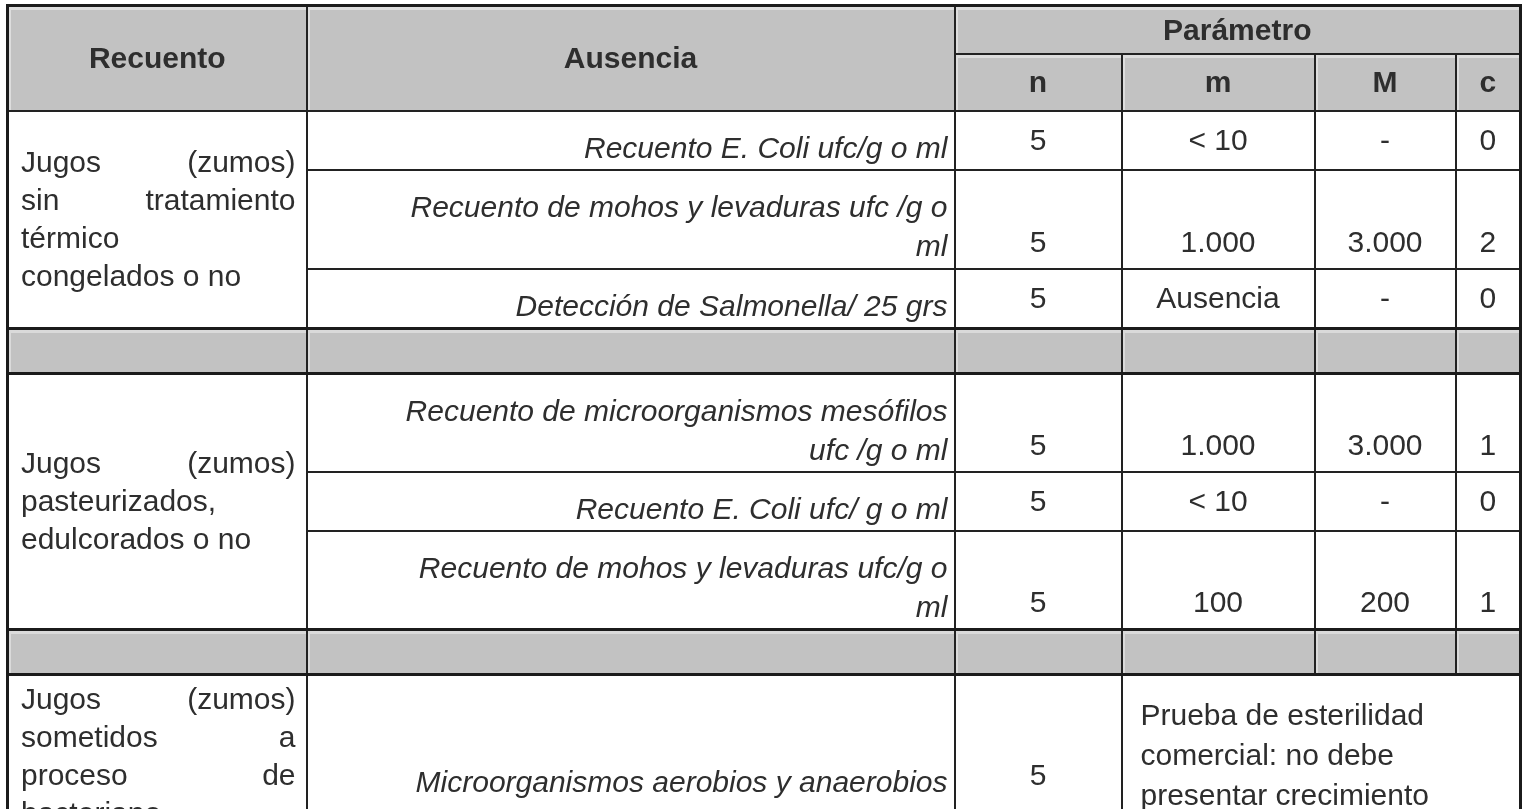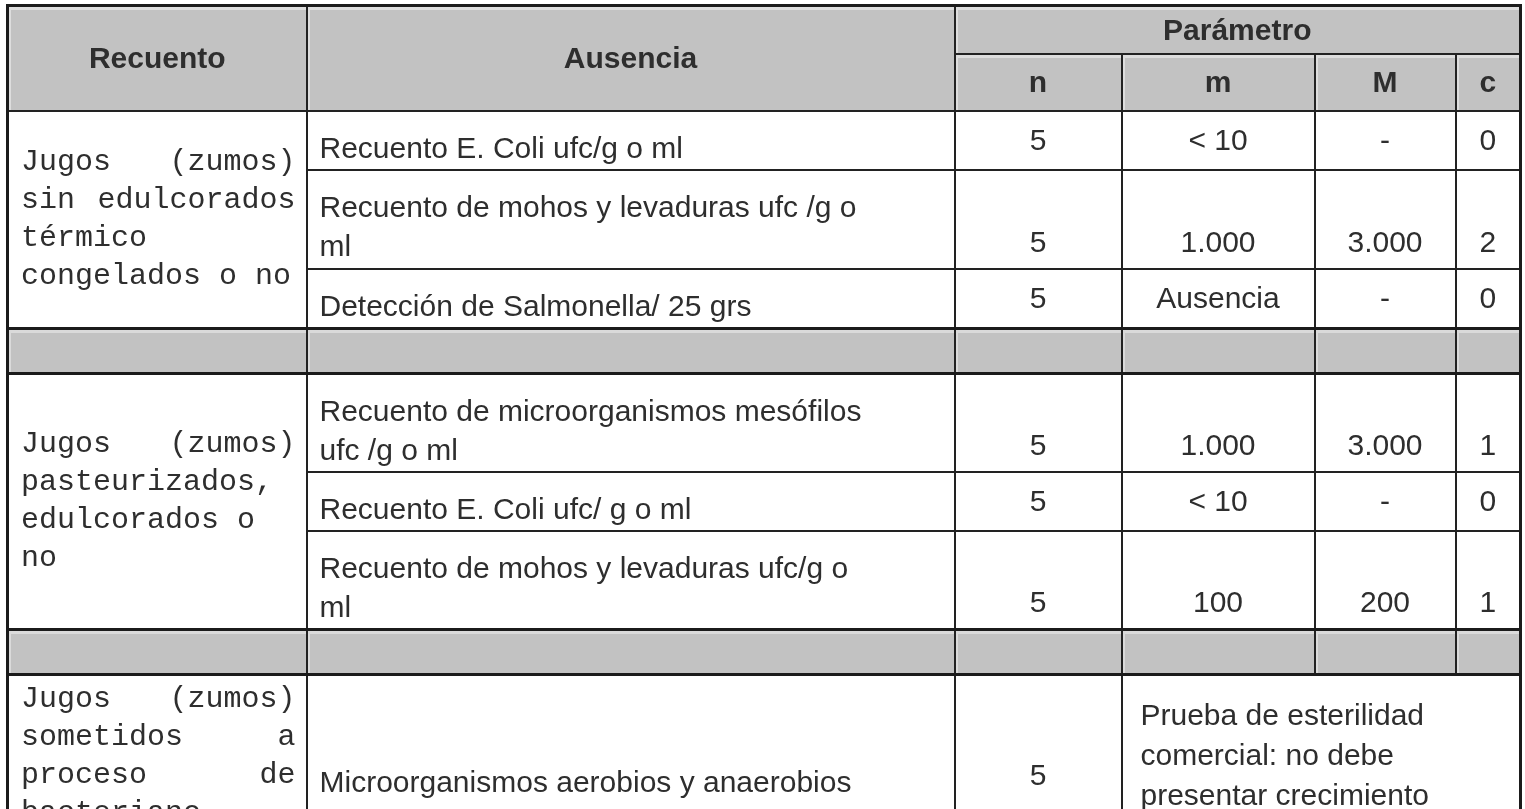--- a/index.html
+++ b/index.html
@@ -35,31 +35,31 @@
   tr.sep td {
     background: #c2c2c2;
     border-top: 3px solid #1b1b1b;
     border-bottom: 3px solid #1b1b1b;
     box-shadow: inset 2px 3px 0 rgba(255,255,255,0.4);
   }
   td.prod {
     text-align: left;
     vertical-align: middle;
     padding: 4px 10px 4px 12px;
-    font-family: Liberation Mono, monospace;
   }
   td.prod div { line-height: 38px; }
   .jl { text-align: justify; text-align-last: justify; }
   .ll { text-align: left; }
   td.req {
-    text-align: left;
+    text-align: right;
     vertical-align: middle;
     padding: 16px 6px 2px 12px;
     white-space: pre-line;
     line-height: 39px;
+    font-style: italic;
   }
   td.val {
     text-align: center;
     vertical-align: middle;
     line-height: 36px;
   }
   tr.vb td.val {
     vertical-align: bottom;
     padding-bottom: 8px;
   }
@@ -93,21 +93,21 @@
   <tr style="height:57px">
     <th>n</th>
     <th>m</th>
     <th>M</th>
     <th>c</th>
   </tr>
 
   <tr style="height:57px">
     <td class="prod" rowspan="3">
       <div class="jl">Jugos (zumos)</div>
-      <div class="jl">sin edulcorados</div>
+      <div class="jl">sin tratamiento</div>
       <div class="ll">térmico</div>
       <div class="ll">congelados o no</div>
     </td>
     <td class="req">Recuento E. Coli ufc/g o ml</td>
     <td class="val">5</td>
     <td class="val">&lt; 10</td>
     <td class="val">-</td>
     <td class="val">0</td>
   </tr>
   <tr style="height:99px" class="vb">

